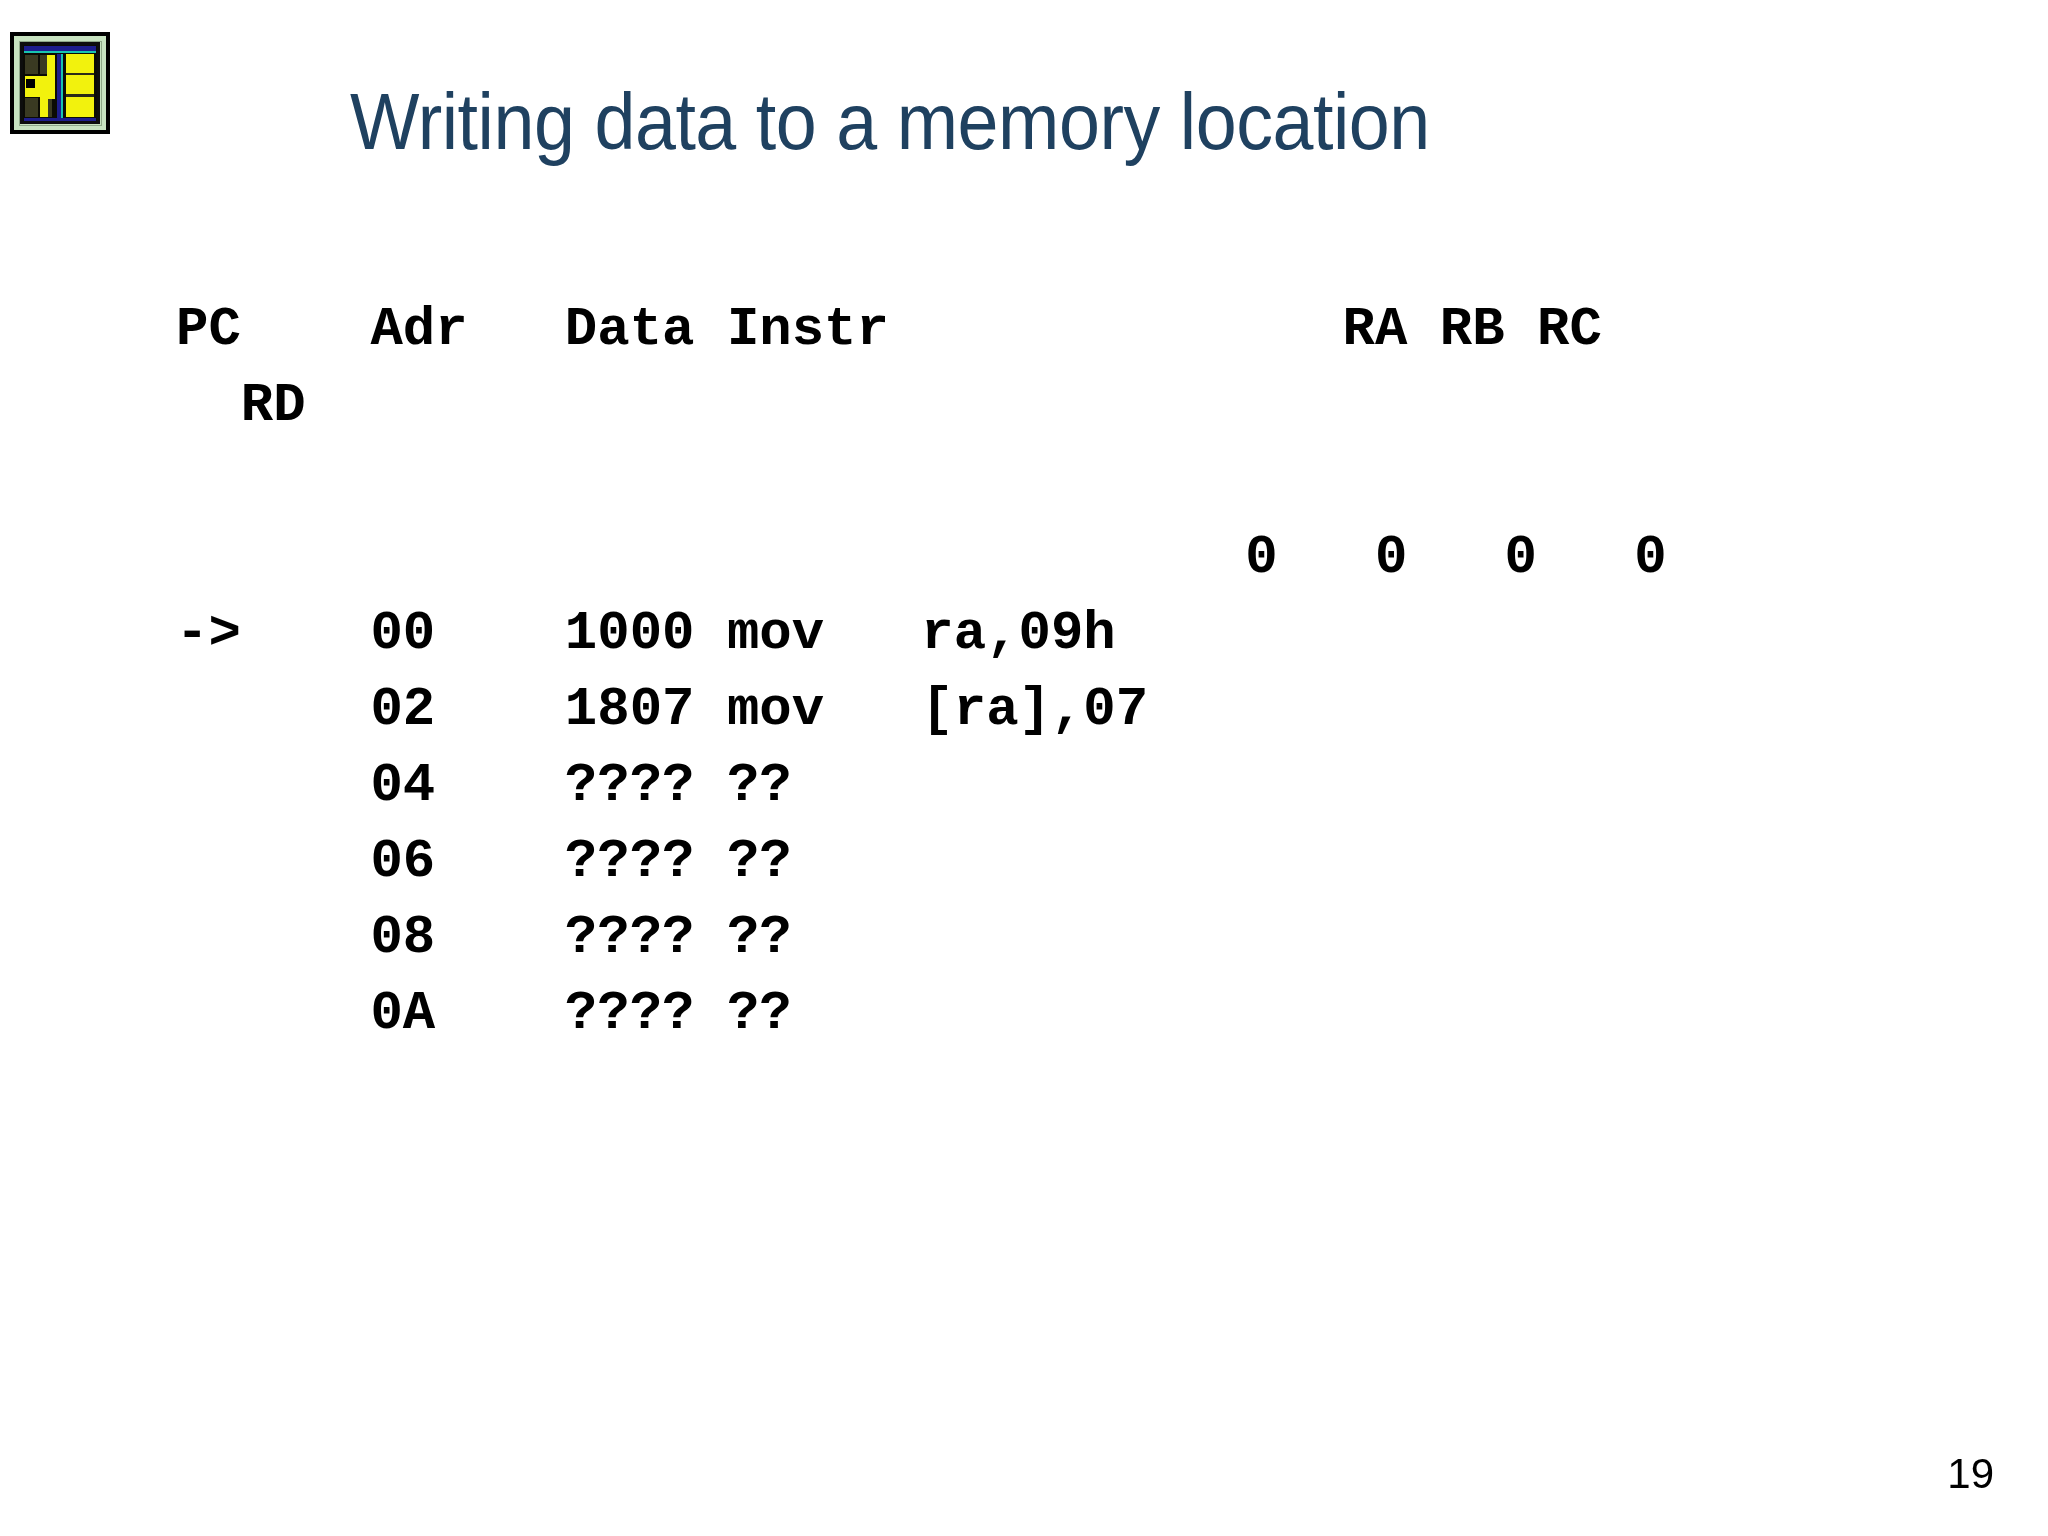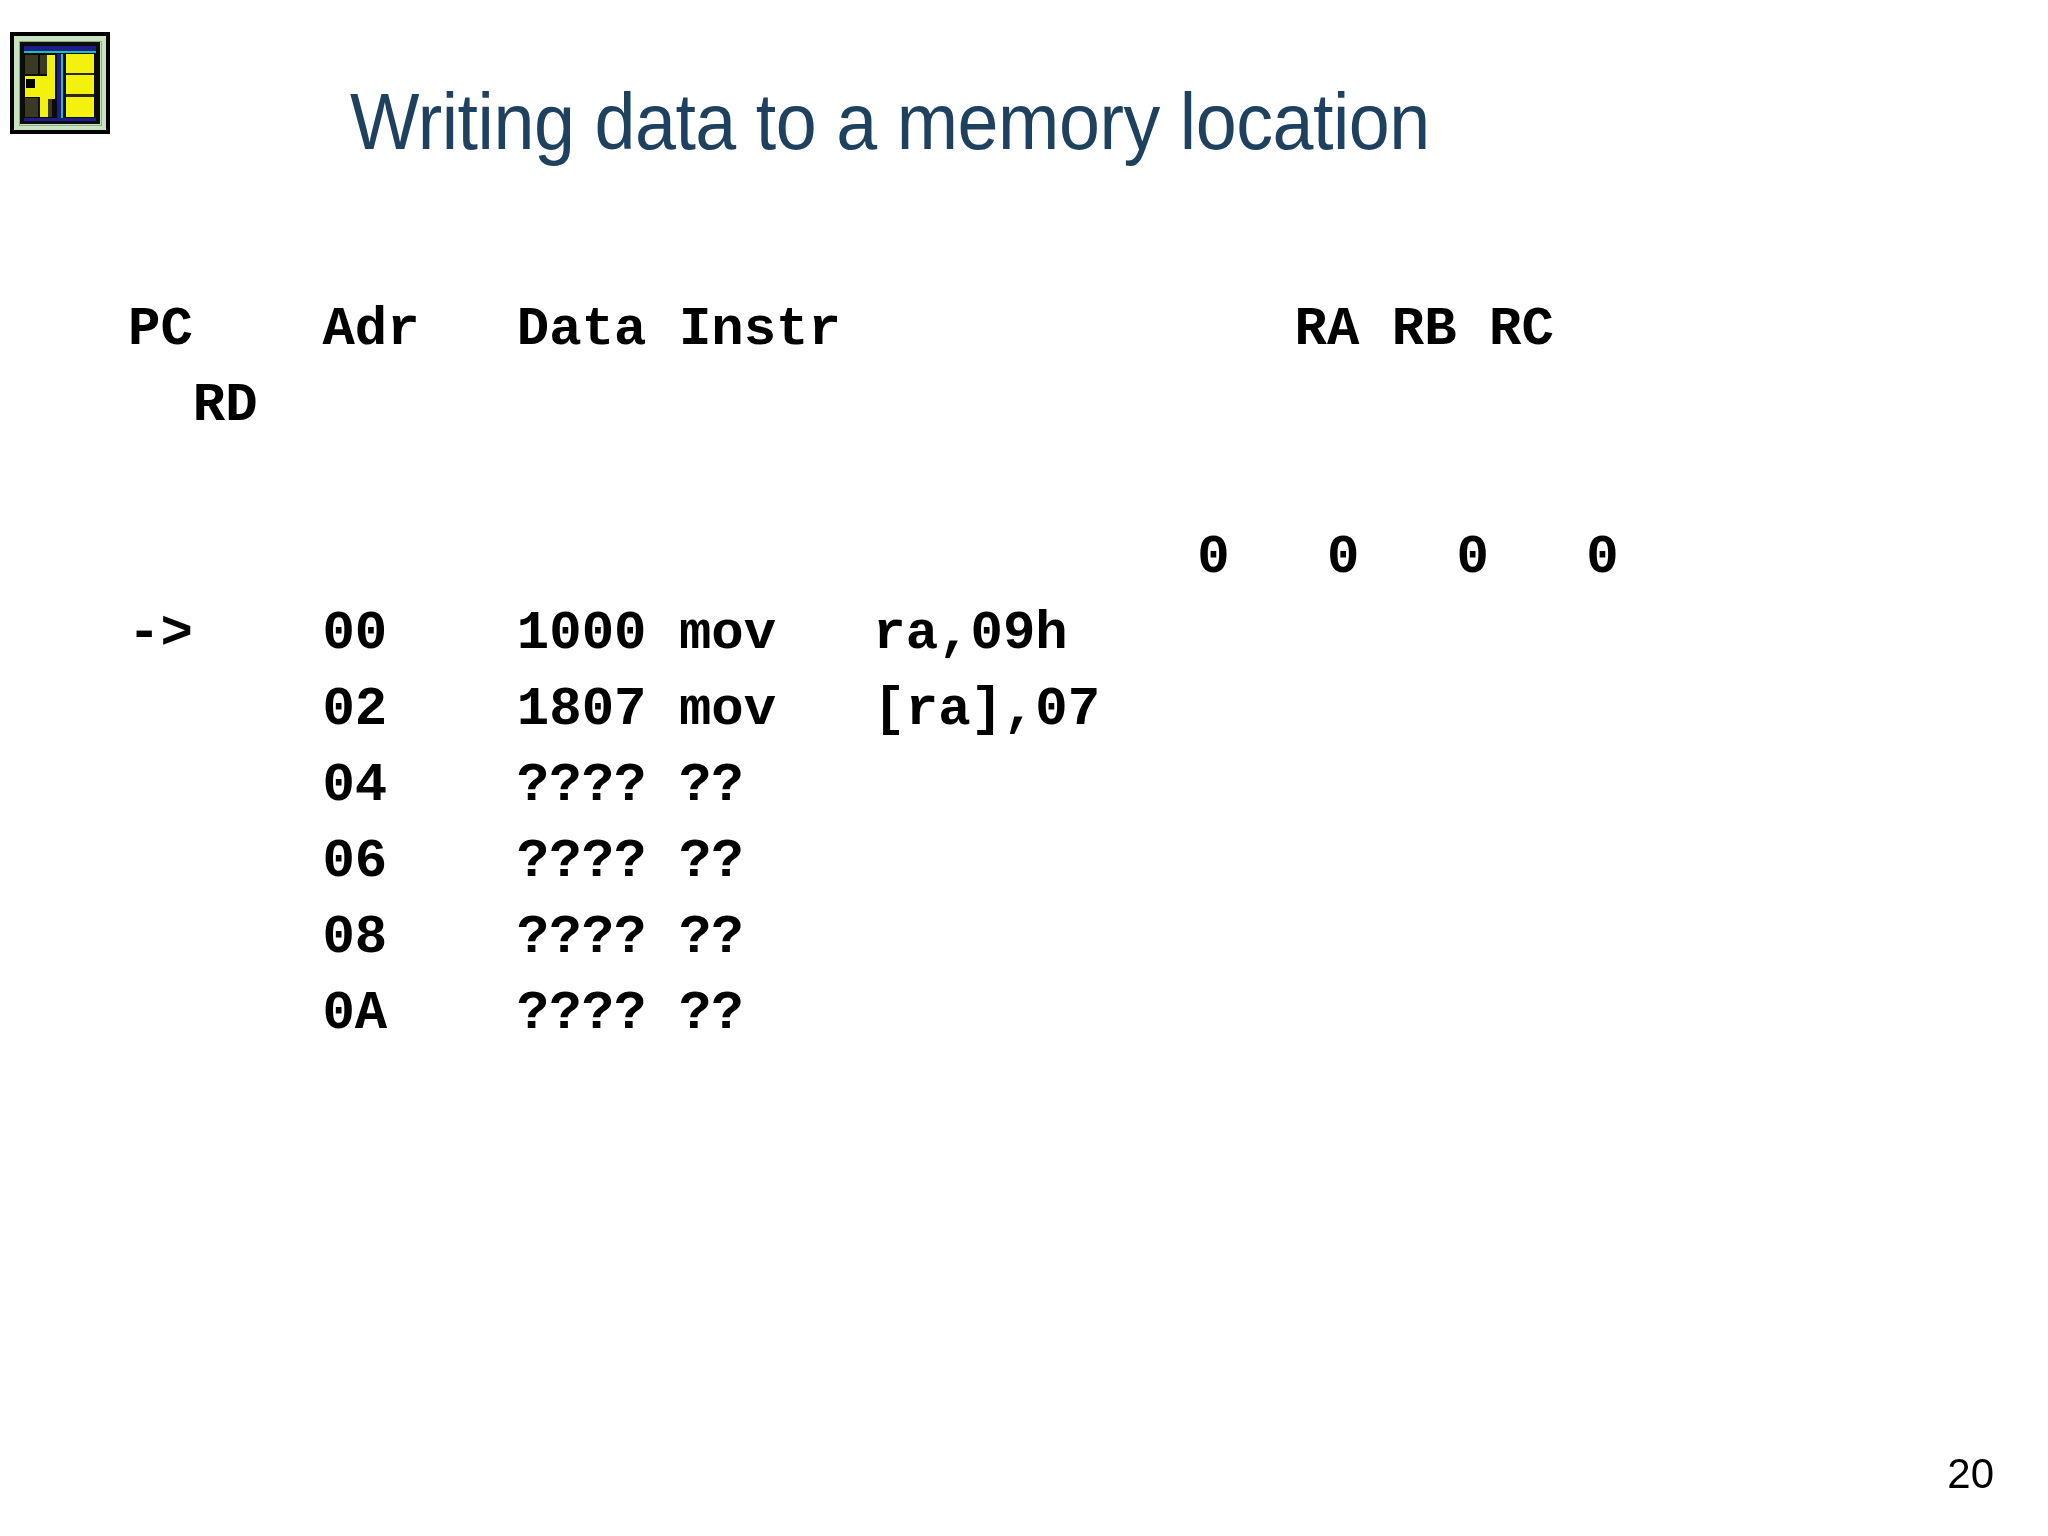--- a/index.html
+++ b/index.html
@@ -53,20 +53,21 @@
     font-weight: bold;
     color: #000000;
     line-height: 1.42;
     white-space: pre;
     letter-spacing: 0px;
   }
   #code-block .code-line {
     display: block;
     white-space: pre;
     height: 76px;
+    margin-left: 48px;
   }
   #code-block .code-line.blank { color: transparent; }
 
   
   #page-number {
     position: absolute;
     right: 54px;
     bottom: 38px;
     font-family: "Liberation Sans", sans-serif;
     font-size: 42px;
@@ -111,13 +112,13 @@
     <rect x="56" y="62" width="28" height="3" fill="#2a2a18"></rect>
 
     <rect x="14" y="86" width="72" height="3" fill="#1d1d8c"></rect>
   </svg>
 </div>
 
 <h1 id="slide-title">Writing data to a memory location</h1>
 
 <pre id="code-block"><span class="code-line">PC    Adr   Data Instr              RA RB RC</span><span class="code-line">  RD</span><span class="code-line blank"> </span><span class="code-line">                                 0   0   0   0</span><span class="code-line">-&gt;    00    1000 mov   ra,09h</span><span class="code-line">      02    1807 mov   [ra],07</span><span class="code-line">      04    ???? ??</span><span class="code-line">      06    ???? ??</span><span class="code-line">      08    ???? ??</span><span class="code-line">      0A    ???? ??</span></pre>
 
-<div id="page-number">20</div>
+<div id="page-number">19</div>
 
 </body></html>

